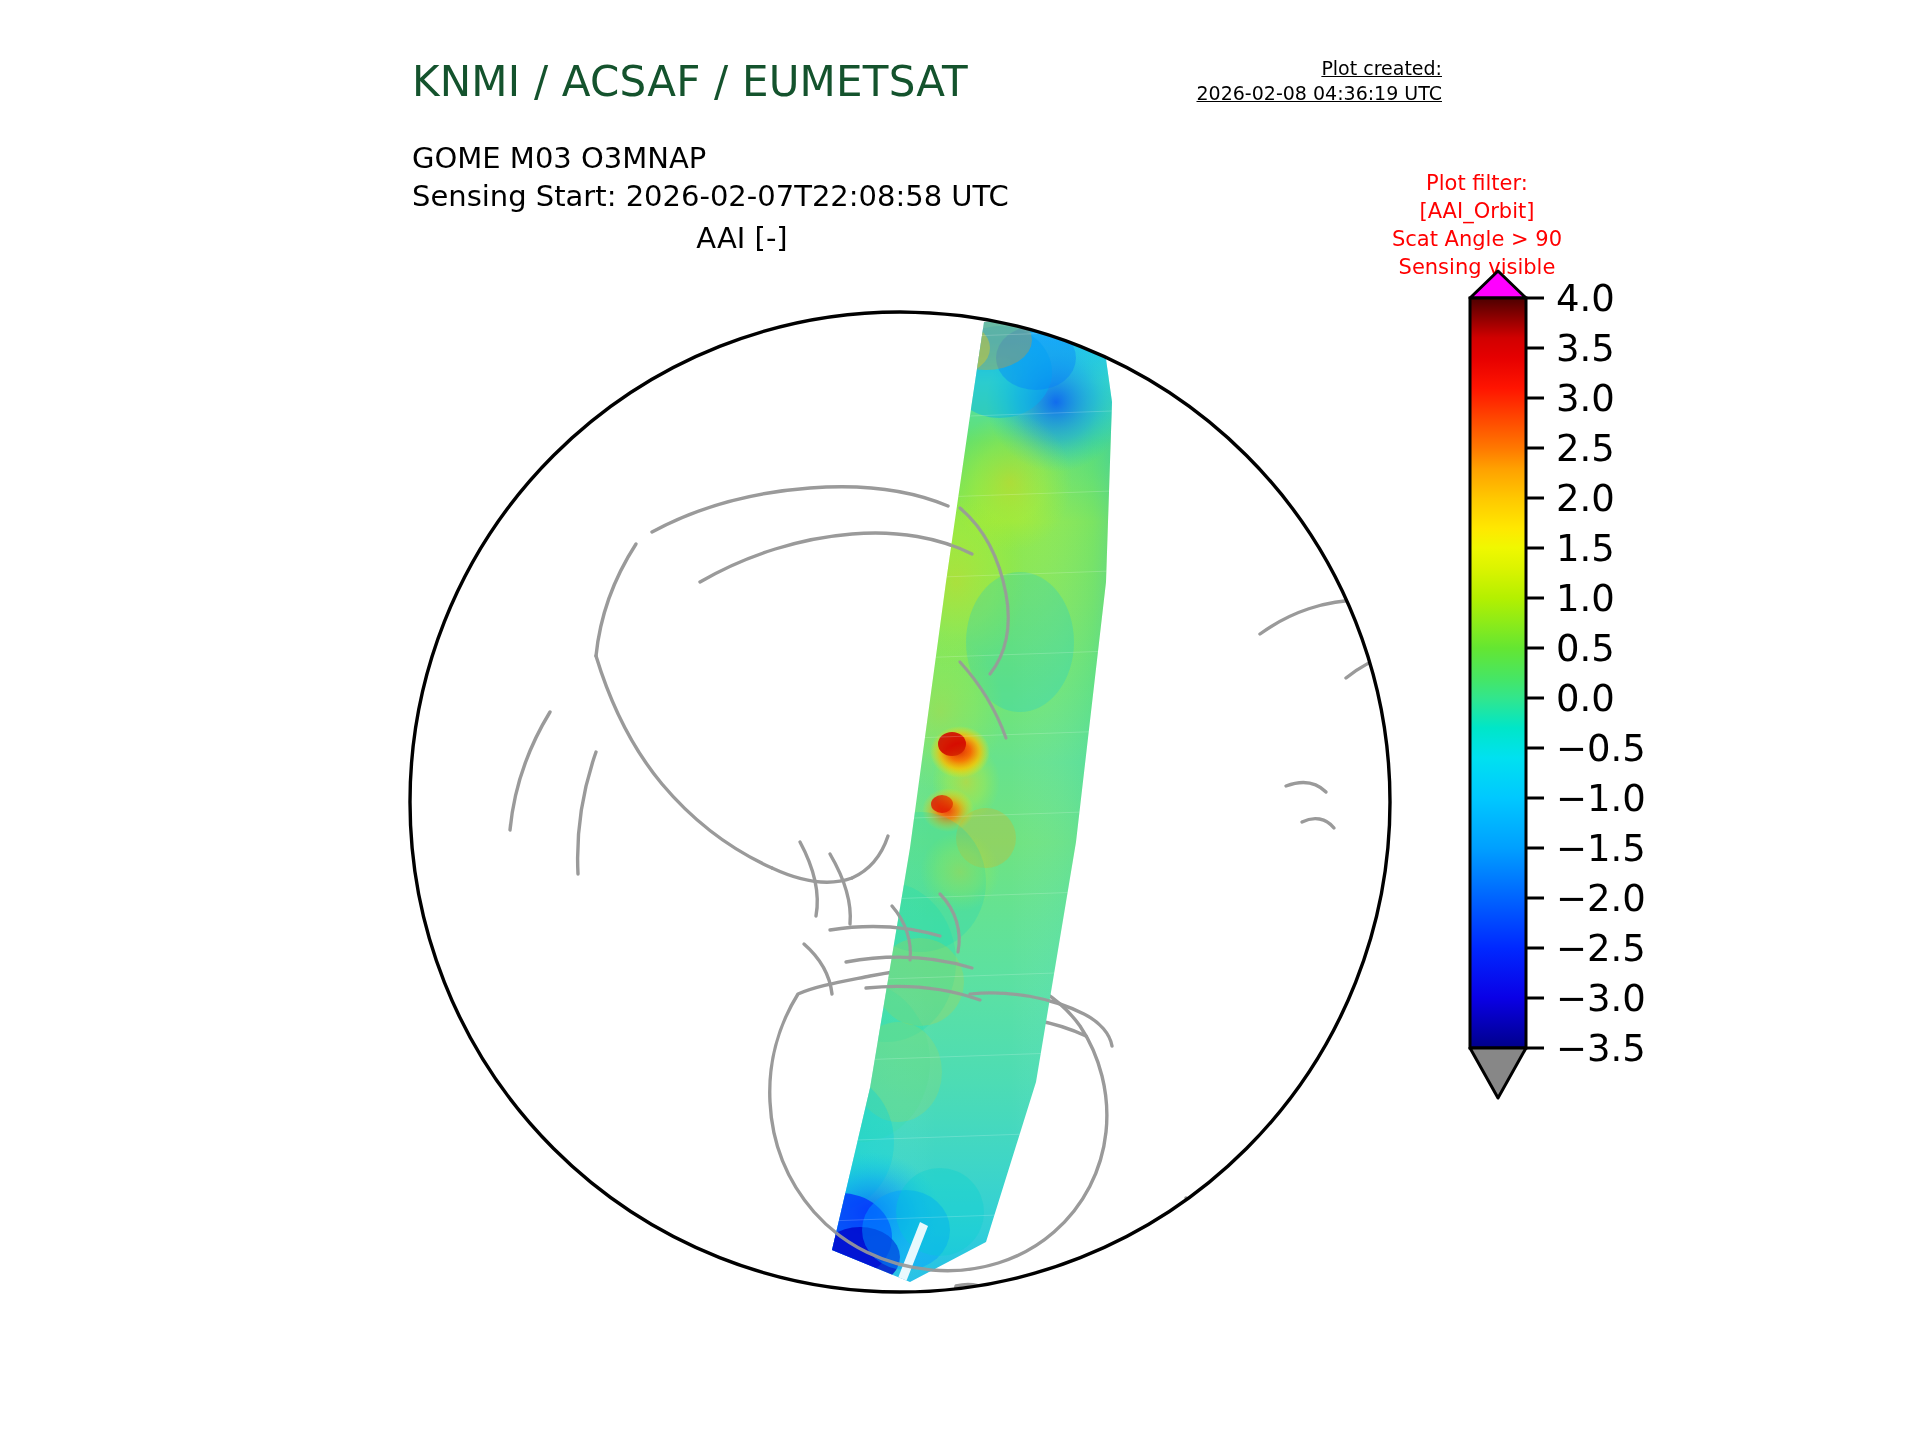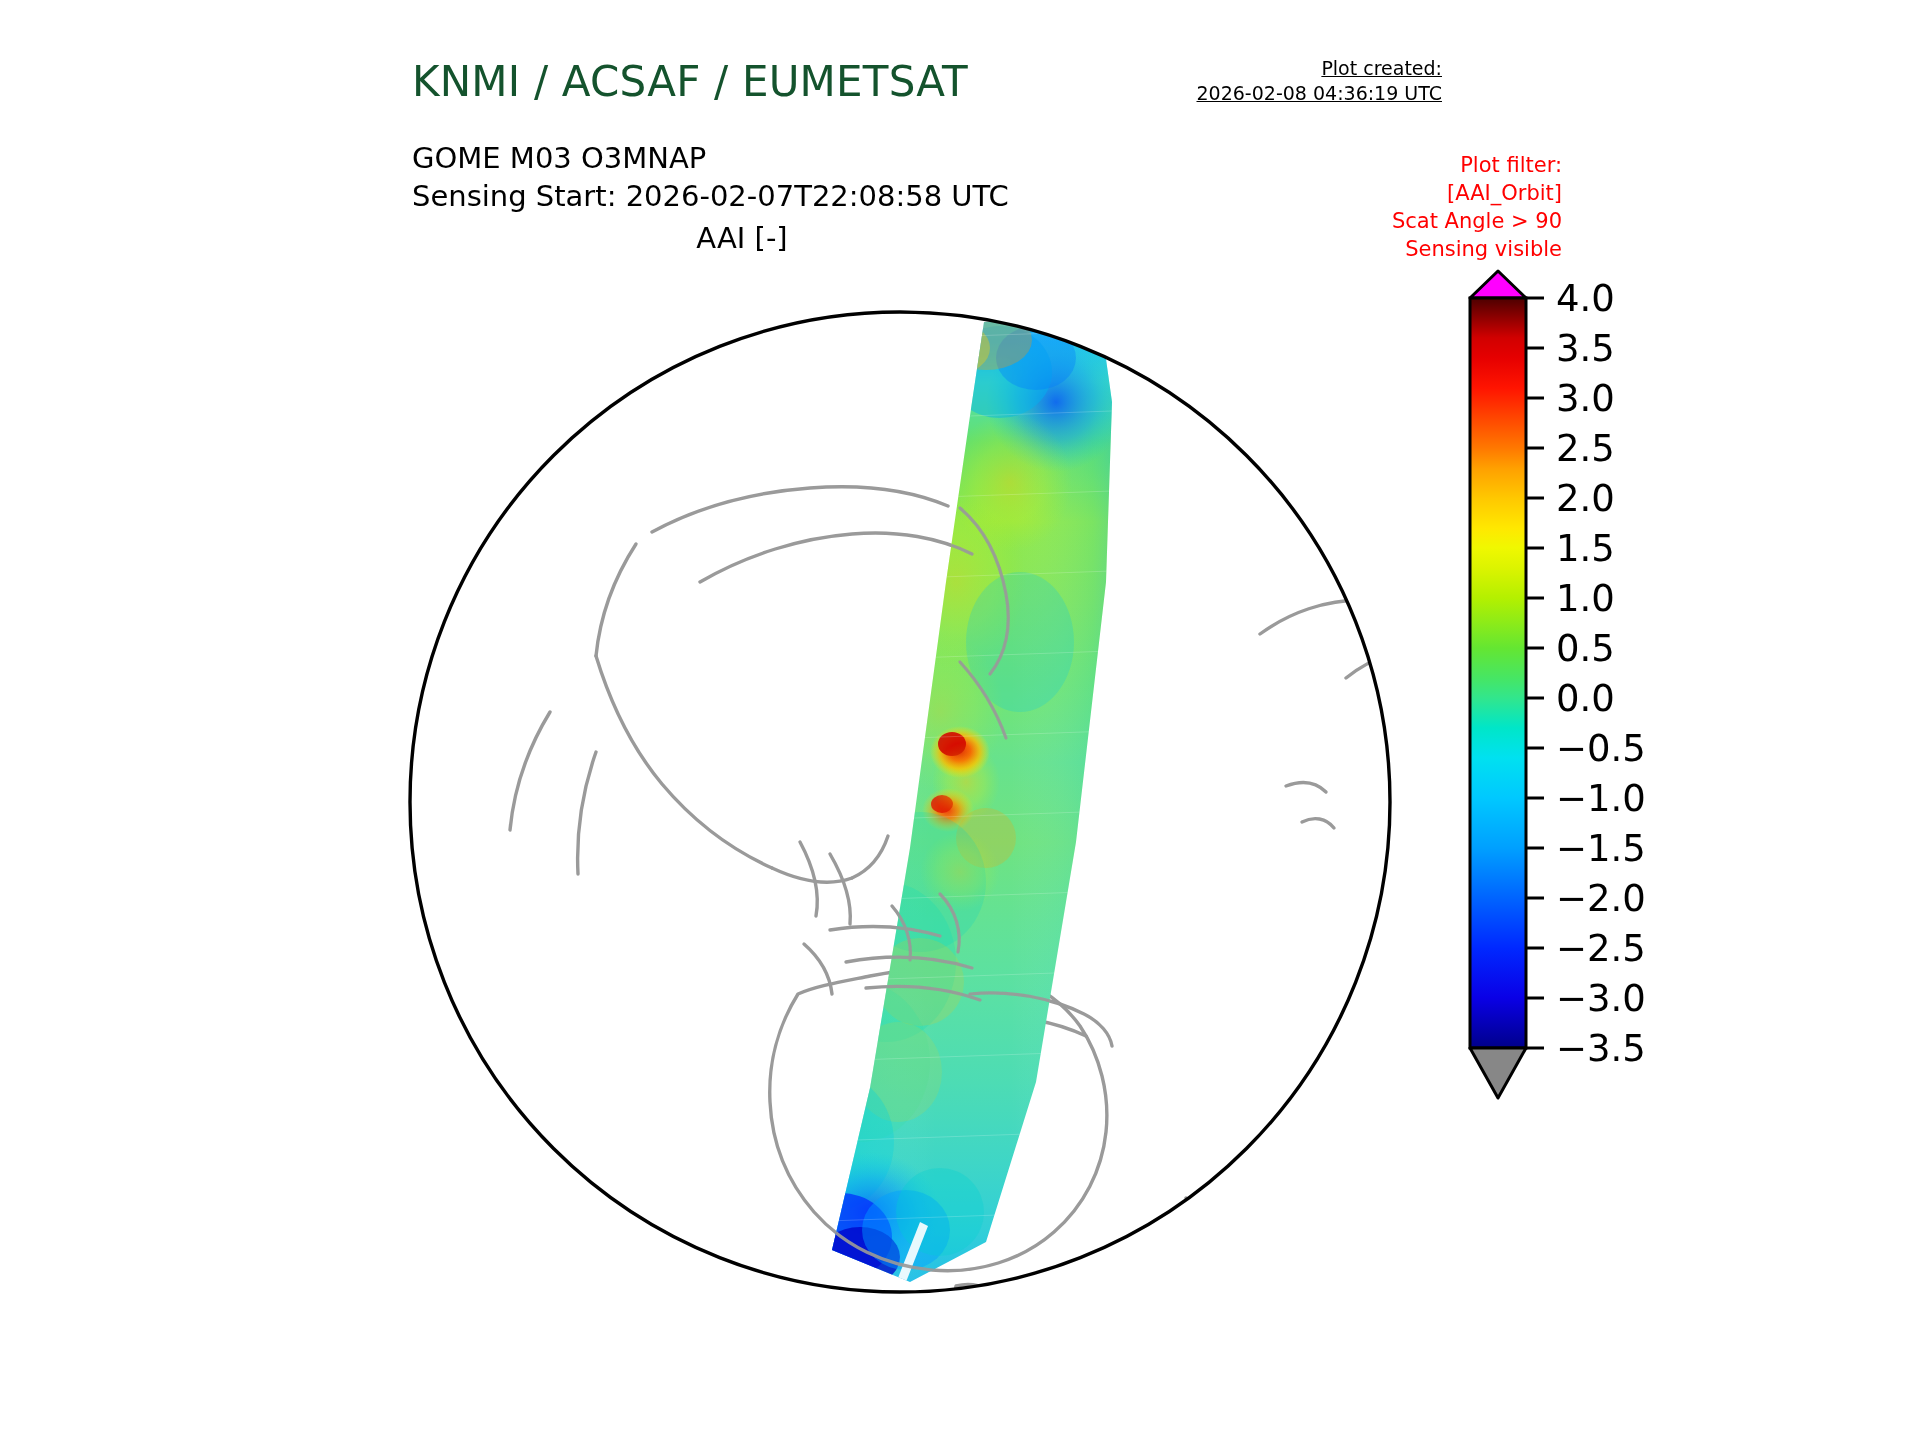--- a/index.html
+++ b/index.html
@@ -55,22 +55,22 @@
     width: 660px;
     text-align: center;
     font-size: 29px;
     color: #000000;
     white-space: nowrap;
   }
 
   #plot-filter-block {
     position: absolute;
     right: 358px;
-    top: 152px;
-    text-align: right;
+    top: 170px;
+    text-align: center;
     font-size: 21px;
     color: #ff0000;
     line-height: 1.33;
     white-space: nowrap;
   }
 
   
   #map-area {
     position: absolute;
     left: 400px;

